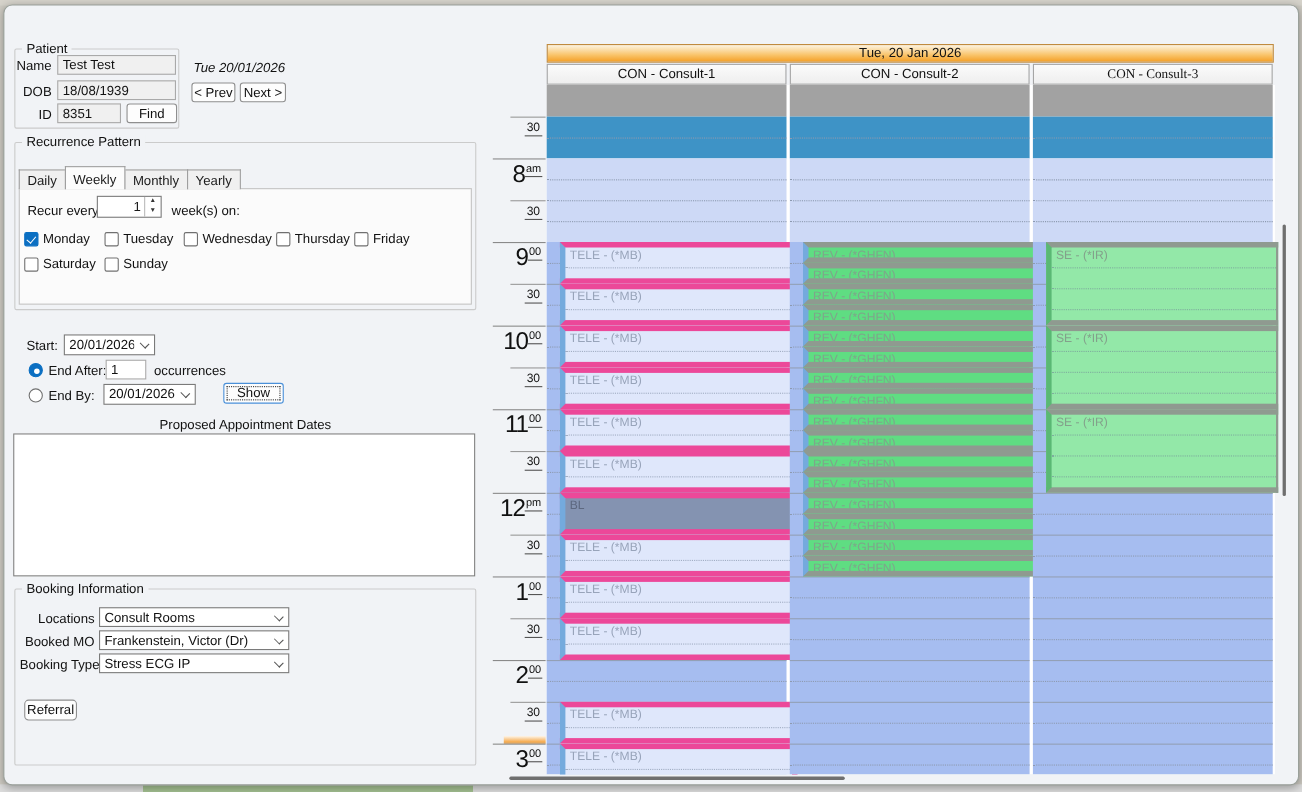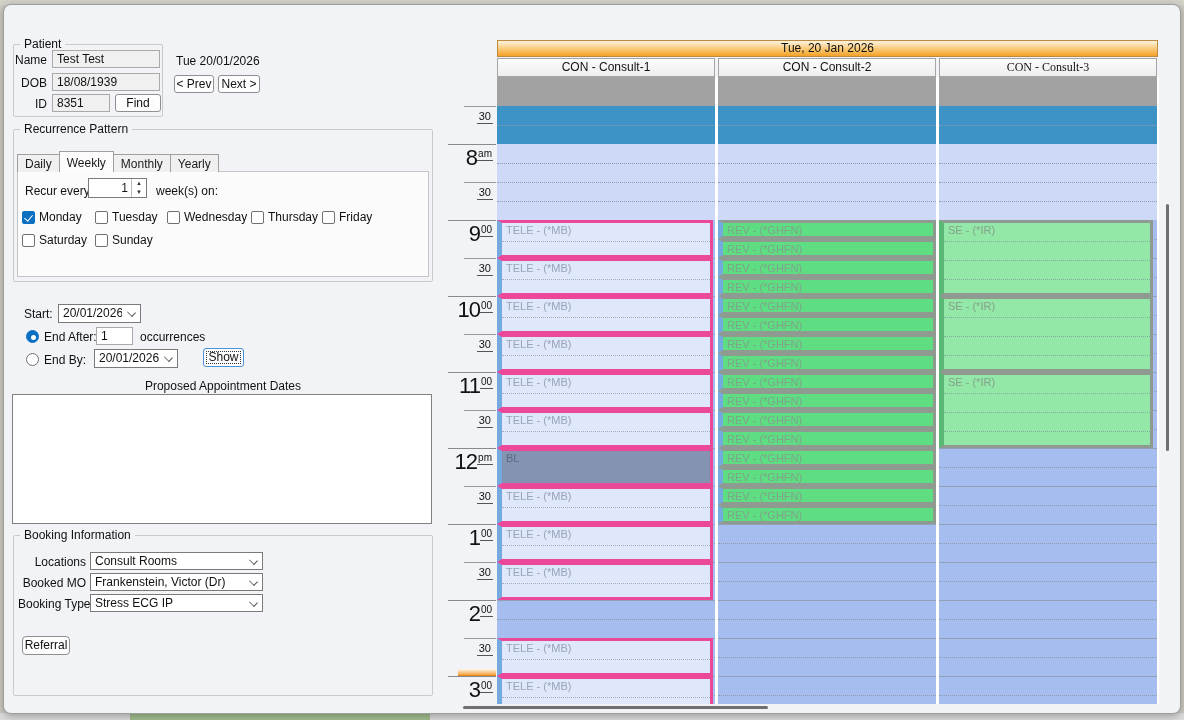--- a/index.html
+++ b/index.html
@@ -93,21 +93,21 @@
   .columns { position:absolute; left:51px; top:0; width:662px; height:627px; background:#fff; }
   .col { position:absolute; top:0; width:218px; height:627px; }
   .band { position:absolute; left:0; right:0; }
   .band-closed { background:var(--closed); }
   .band-early { background:var(--early); }
   .band-light { background:var(--light); }
   .band-open { background:var(--open); }
   .gl-solid { position:absolute; left:0; right:0; border-top:1px solid #93a0b5; }
   .gl-dot { position:absolute; left:0; right:0; border-top:1px dotted #8d9ab0; }
 
-  .slot { position:absolute; left:0; border:3px solid #ec4899; overflow:hidden; }
+  .slot { position:absolute; left:12px; border:5px solid #ec4899; overflow:hidden; }
   .slot-label { position:absolute; left:4px; top:1px; font-size:11px; white-space:nowrap; }
   .slot-tele { background:var(--tele); border-left:5px solid var(--tele-bar); }
   .slot-tele .slot-label { color:#98a4ba; }
   .slot-bl { background:var(--bl); border-left:5px solid var(--tele-bar); }
   .slot-bl .slot-label { color:#5d6880; }
   .slot-rev { background:var(--rev); border-color:#8f9a90; border-left:5px solid var(--tele-bar);text-decoration:underline; }
   .slot-rev .slot-label { color:#7fa48b; }
   .slot-se { background:var(--se); border-color:#8f9a90; border-left:5px solid var(--se-bar); }
   .slot-se .slot-label { color:#83a18b; }
   .slot-div { position:absolute; left:0; right:0; border-top:1px dotted rgba(110,125,150,.55); }
@@ -132,21 +132,21 @@
     <span class="gb-label">Patient</span>
   </div>
   <div class="lbl lbl-r" style="left:10px;top:48px;width:33px;">Name</div>
   <div class="field" style="left:48px;top:45px;width:108px;height:18px;">Test Test</div>
   <div class="lbl lbl-r" style="left:10px;top:71px;width:33px;">DOB</div>
   <div class="field" style="left:48px;top:68px;width:108px;height:18px;">18/08/1939</div>
   <div class="lbl lbl-r" style="left:10px;top:92px;width:33px;">ID</div>
   <div class="field" style="left:48px;top:89px;width:58px;height:18px;">8351</div>
   <div class="btn" style="left:111px;top:89px;width:46px;height:18px;line-height:16px;">Find</div>
 
-  <div class="lbl" style="left:172px;top:49px;">Tue 20/01/2026</div>
+  <div class="lbl" style="left:172px;top:49px;font-style:italic;">Tue 20/01/2026</div>
   <div class="btn" style="left:170px;top:70px;width:40px;height:18px;line-height:16px;">&lt; Prev</div>
   <div class="btn" style="left:214px;top:70px;width:42px;height:18px;line-height:16px;">Next &gt;</div>
 
   <div class="groupbox" style="left:9px;top:124px;width:420px;height:153px;">
     <span class="gb-label">Recurrence Pattern</span>
   </div>
   <div class="tabstrip">
     <div class="tab">Daily</div>
     <div class="tab active">Weekly</div>
     <div class="tab">Monthly</div>
@@ -200,21 +200,21 @@
   <span class="radio selected" id="radio-end-after" style="left:22px;top:325px;"></span>
   <div class="lbl" style="left:40px;top:325px;">End After:</div>
   <div class="field field-white" style="left:92px;top:322px;width:37px;height:18px;">1</div>
   <div class="lbl" style="left:136px;top:325px;">occurrences</div>
   <span class="radio" id="radio-end-by" style="left:22px;top:348px;"></span>
   <div class="lbl" style="left:40px;top:348px;">End By:</div>
   <div class="combo" style="left:90px;top:344px;width:84px;height:19px;">
     <span class="combo-text">20/01/2026</span>
       <span class="chev"></span>
   </div>
-  <div class="btn btn-focus" style="left:199px;top:343px;width:41px;height:19px;line-height:17px;">Show</div>
+  <div class="btn btn-focus" style="left:199px;top:343px;width:55px;height:19px;line-height:17px;">Show</div>
 
   <div class="lbl" style="left:9px;top:374px;width:420px;text-align:center;">Proposed Appointment Dates</div>
   <div class="listbox" style="left:8px;top:389px;width:420px;height:130px;"></div>
 
   <div class="groupbox" style="left:9px;top:530px;width:420px;height:161px;">
     <span class="gb-label">Booking Information</span>
   </div>
   <div class="lbl lbl-r" style="left:14px;top:550px;width:68px;">Locations</div>
   <div class="combo" style="left:86px;top:547px;width:173px;height:18px;">
     <span class="combo-text">Consult Rooms</span>

